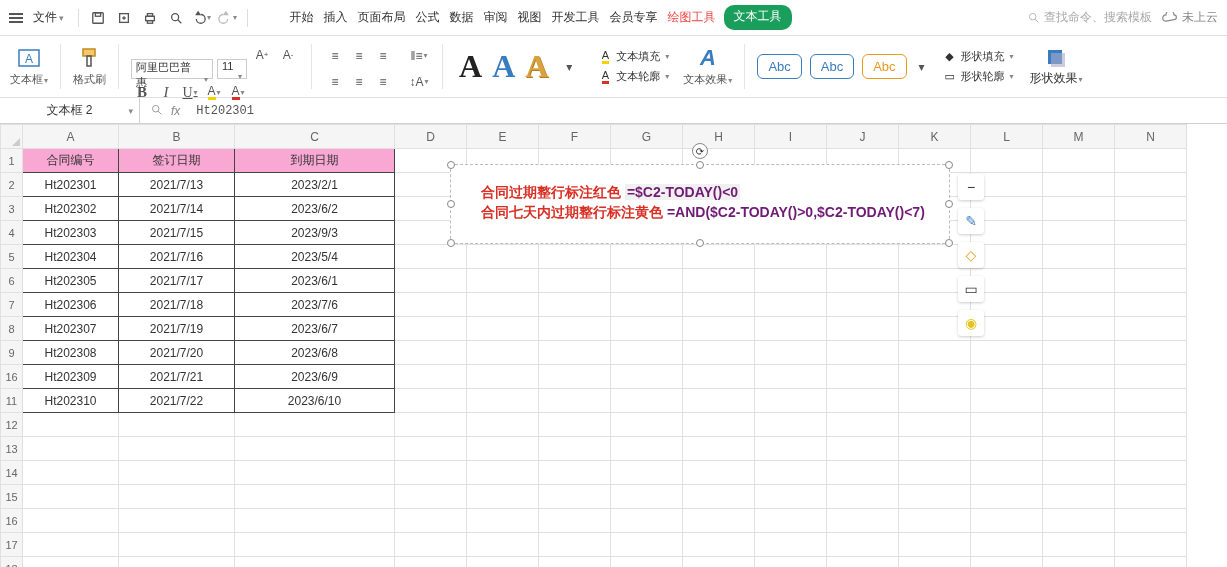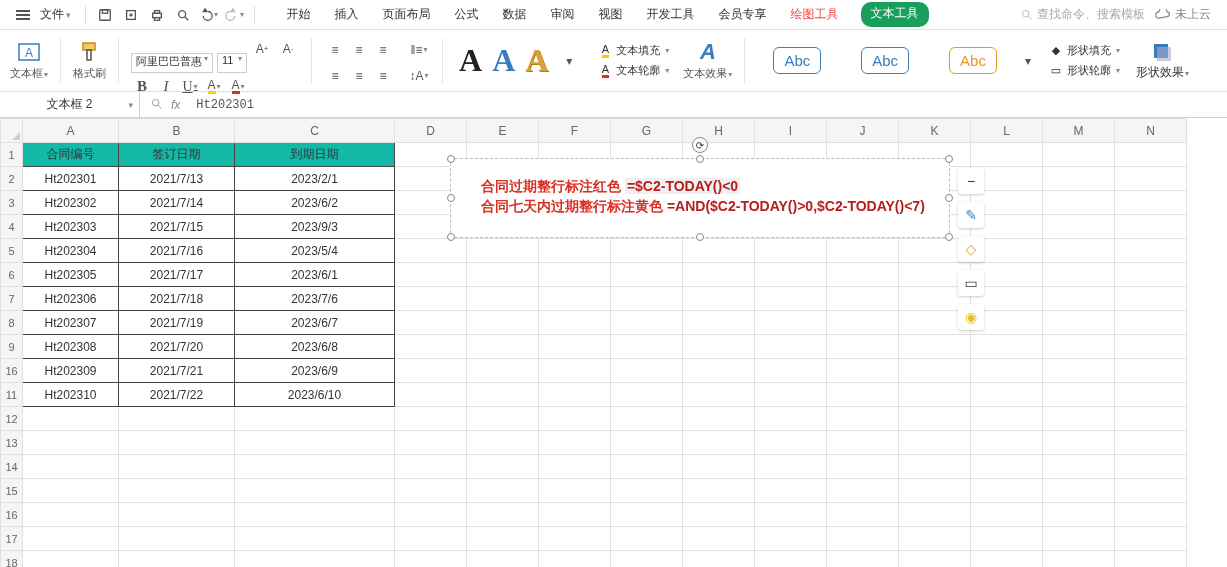--- a/index.html
+++ b/index.html
@@ -1,56 +1,56 @@
 <!DOCTYPE html>
 <html><head>
 <meta charset="utf-8">
 <style>
 * { box-sizing: border-box; margin: 0; padding: 0; }
 body { font-family: "Microsoft YaHei", Arial, sans-serif; font-size: 12px; background: #fff; color: #333; width: 1227px; height: 567px; overflow: hidden; }
 
 
-.menubar { display: flex; align-items: center; height: 30px; border-bottom: 1px solid #e0e0e0; padding: 0 16px; gap: 2px; }
+.menubar { display: flex; align-items: center; height: 36px; border-bottom: 1px solid #e0e0e0; padding: 0 9px; gap: 2px; }
 .menubar-left { display: flex; align-items: center; gap: 4px; }
 .menu-ham { width: 14px; height: 14px; display: flex; flex-direction: column; justify-content: space-between; padding: 2px 0; }
 .menu-ham span { height: 2px; background: #555; }
 .file-btn { padding: 2px 6px; font-size: 12px; cursor: pointer; }
 .chev { font-size: 9px; color: #888; margin-left: 2px; }
 .sep { width: 1px; height: 18px; background: #ddd; margin: 0 4px; }
 .qat-btn { width: 22px; height: 22px; display: flex; align-items: center; justify-content: center; cursor: pointer; color: #555; font-size: 14px; }
 .qat-btn svg { width: 14px; height: 14px; stroke: #555; fill: none; stroke-width: 1.5; }
-.tabs { display: flex; gap: 20px; margin-left: 22px; }
+.tabs { display: flex; gap: 6px; margin-left: 32px; }
 .tab { padding: 4px 2px; cursor: pointer; color: #333; }
 .tab.draw { color: #ef4444; }
 .tab.text-tool { background: #1a9e5c; color: #fff; padding: 3px 10px; border-radius: 10px; }
 .menubar-right { margin-left: auto; display: flex; align-items: center; gap: 10px; }
 .search-box { display: flex; align-items: center; gap: 4px; color: #aaa; }
 .cloud { display: flex; align-items: center; gap: 4px; color: #888; }
 
 
 .ribbon { display: flex; align-items: stretch; height: 62px; border-bottom: 1px solid #e0e0e0; padding: 4px 6px; gap: 6px; }
 .ribbon-sep { width: 1px; background: #e5e5e5; margin: 4px 2px; }
 .vgroup { display: flex; flex-direction: column; align-items: center; justify-content: center; gap: 2px; cursor: pointer; padding: 0 4px; }
 .vgroup .lbl { font-size: 11px; color: #555; }
 .big-icon { width: 26px; height: 24px; display: flex; align-items: center; justify-content: center; }
 .font-row { display: flex; gap: 4px; align-items: center; }
-.font-sel { border: 1px solid #ccc; height: 20px; font-size: 11px; padding: 0 6px 0 4px; background: #fff; position: relative; margin-top: 28px; }
+.font-sel { border: 1px solid #ccc; height: 20px; font-size: 11px; padding: 0 18px 0 4px; background: #fff; position: relative; margin-top: 28px; }
 .font-name { width: 82px; }
 .font-size { width: 30px; }
 .ic-row { display: flex; gap: 2px; align-items: center; margin-top: 4px; }
 .small-btn { width: 22px; height: 20px; display: flex; align-items: center; justify-content: center; cursor: pointer; color: #555; border-radius: 2px; }
 .bold { font-weight: bold; font-family: "Times New Roman"; font-size: 15px; }
 .italic { font-style: italic; font-family: "Times New Roman"; font-size: 15px; }
 .underline { text-decoration: underline; font-family: "Times New Roman"; font-size: 14px; }
 .dd::after { content: "▾"; font-size: 8px; color: #888; margin-left: 1px; }
 .A-big { font-family: Georgia, serif; font-weight: bold; }
 .A1 { color: #222; font-size: 32px; }
 .A2 { color: #3a7dbf; font-size: 32px; }
 .A3 { color: #d9a23e; font-size: 32px; text-shadow: 1px 1px 0 #b57d1a; }
-.abc-box { border: 1.5px solid #3a7dbf; border-radius: 6px; padding: 4px 10px; font-size: 15px; color: #3a7dbf; cursor: pointer; margin: 0 20px; }
+.abc-box { border: 1.5px solid #3a7dbf; border-radius: 6px; padding: 4px 10px; font-size: 13px; color: #3a7dbf; cursor: pointer; margin: 0 4px; }
 .abc-box.sel { border-color: #e89a1f; color: #e89a1f; }
 .icon-grid { display: flex; flex-direction: column; gap: 2px; justify-content: center; padding: 0 4px; }
 .icon-item { display: flex; align-items: center; gap: 4px; font-size: 11px; cursor: pointer; height: 18px; white-space: nowrap;}
 .icon-wrap { width: 14px; height: 14px; display: flex; align-items: center; justify-content: center; }
 .shape-fx { display:flex; flex-direction:column; align-items:center; justify-content:center; padding:0 6px; cursor:pointer;}
 
 
 .formula-bar { display: flex; align-items: center; height: 26px; border-bottom: 1px solid #d0d0d0; }
 .name-box { width: 140px; border-right: 1px solid #d0d0d0; display: flex; align-items: center; justify-content: center; position: relative; height: 100%; }
 .name-box::after { content: "▾"; position: absolute; right: 6px; font-size: 9px; color: #888; }
@@ -61,33 +61,33 @@
 .sheet { position: relative; height: 451px; overflow: hidden; }
 .grid { border-collapse: collapse; table-layout: fixed; }
 .grid th, .grid td { border: 1px solid #e0e0e0; height: 24px; font-weight: normal; text-align: center; }
 .corner { width: 22px; background: #f5f5f5; border-right: 2px solid #ccc; border-bottom: 2px solid #ccc; position: relative; }
 .corner::after { content:""; position:absolute; right:2px; bottom:2px; border-left:8px solid transparent; border-bottom:8px solid #ccc;}
 .col-head { background: #f5f5f5; width: 72px; font-size: 12px; color: #666; }
 .col-head.colA { width: 96px; }
 .col-head.colB { width: 116px; }
 .col-head.colC { width: 160px; }
 .row-head { background: #f5f5f5; width: 22px; font-size: 11px; color: #666; }
-.data-hd { background: #14b8a6; border: 1px solid #444 !important; font-weight: normal; }
+.data-hd { background: #f9a8d4; border: 1px solid #444 !important; font-weight: normal; }
 .data-cell { border: 1px solid #444 !important; }
 
 
 .textbox { position: absolute; left: 450px; top: 40px; width: 500px; height: 80px; border: 1px dashed #bbb; background: #fff; font-size: 14px; padding: 18px 10px 10px; }
 .handle { position: absolute; width: 8px; height: 8px; border: 1px solid #888; background: #fff; border-radius: 50%; }
 .h-tl{top:-4px;left:-4px}.h-tr{top:-4px;right:-4px}.h-bl{bottom:-4px;left:-4px}.h-br{bottom:-4px;right:-4px}
 .h-tm{top:-4px;left:50%;margin-left:-4px}.h-bm{bottom:-4px;left:50%;margin-left:-4px}
 .h-ml{left:-4px;top:50%;margin-top:-4px}.h-mr{right:-4px;top:50%;margin-top:-4px}
 .rotate-h { position:absolute; top:-22px; left:50%; margin-left:-8px; width:16px; height:16px; border:1px solid #888; border-radius:50%; background:#fff; display:flex;align-items:center;justify-content:center; font-size:10px;}
 .tb-line { font-weight: bold; line-height: 1.4; }
 .red { color: #d93025; margin-left: 20px; }
-.blue { color: #b91c1c; }
+.blue { color: #701a75; }
 
 
 .side-actions { position: absolute; left: 958px; top: 50px; display: flex; flex-direction: column; gap: 8px; }
 .side-btn { width: 26px; height: 26px; background: #fff; box-shadow: 0 1px 3px rgba(0,0,0,.2); border-radius: 3px; display: flex; align-items: center; justify-content: center; cursor: pointer; font-size: 14px; }
 
 .align-block { display:flex; flex-direction:column; gap:2px; justify-content:center; padding:0 4px;}
 </style>
 </head>
 <body>
 

